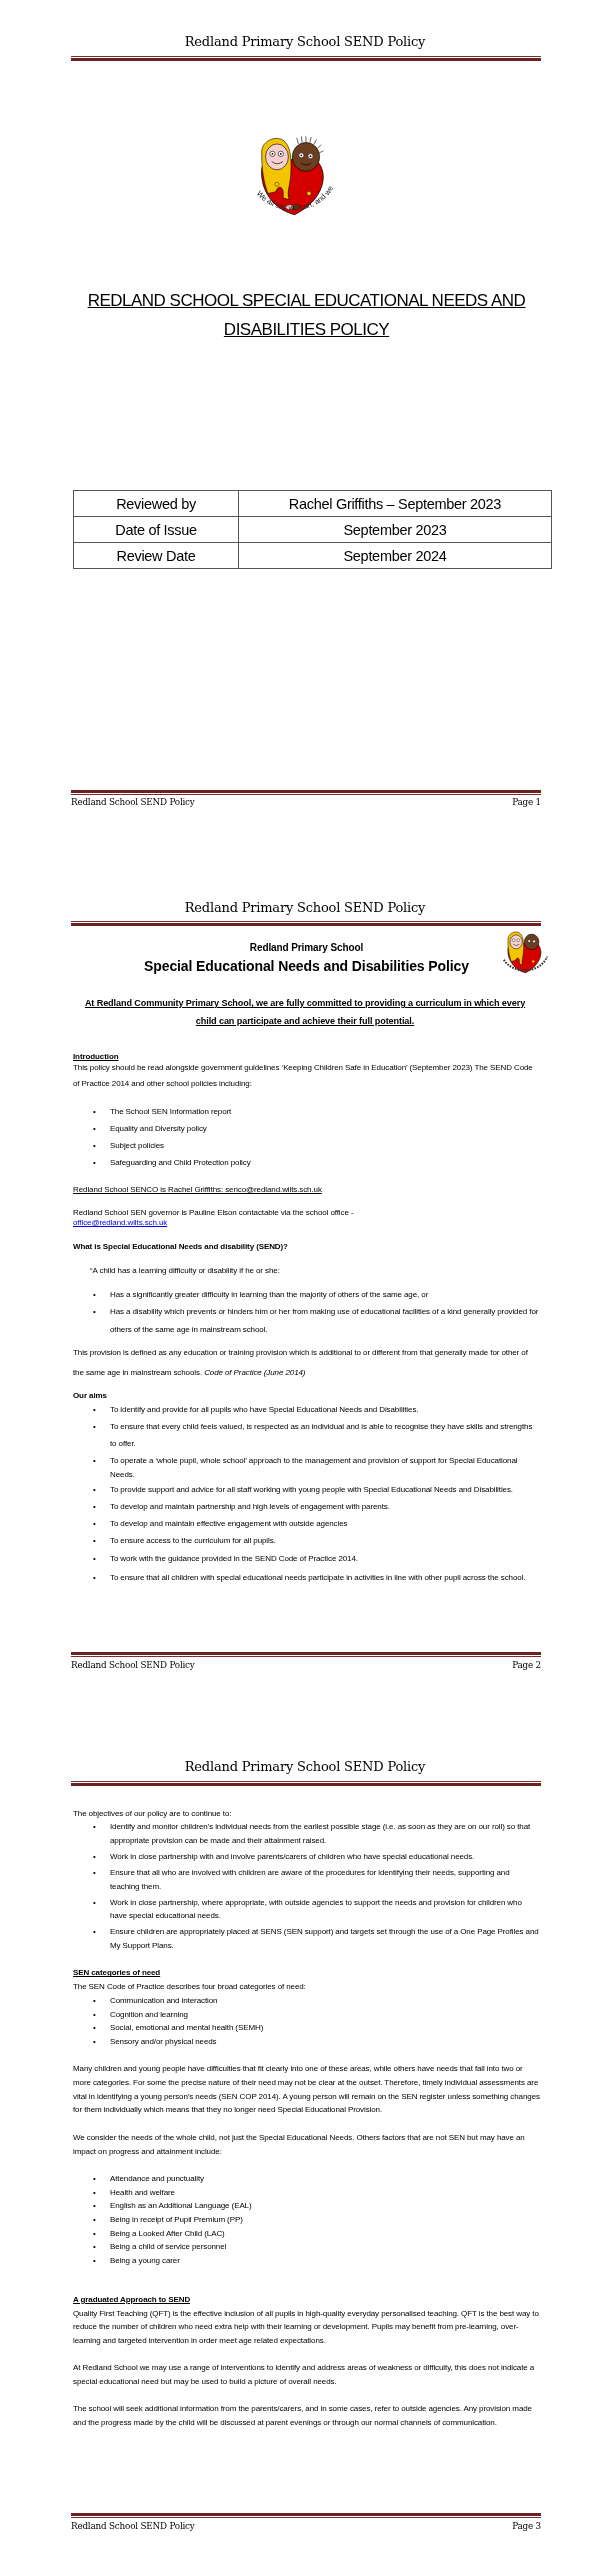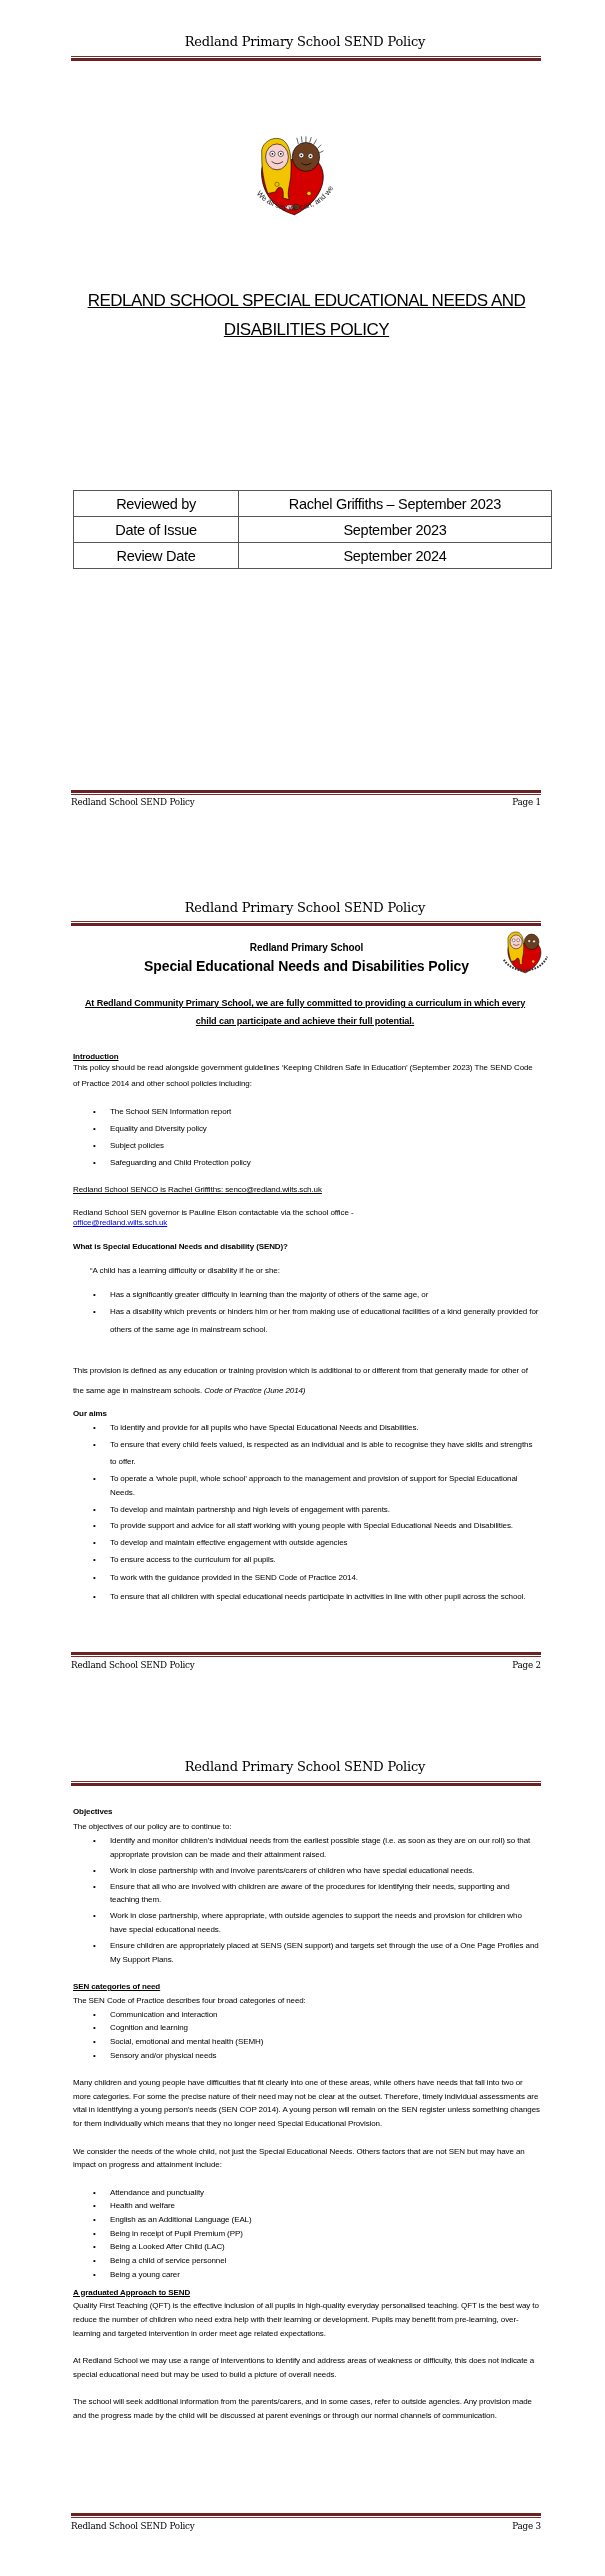--- a/index.html
+++ b/index.html
@@ -149,31 +149,31 @@
     </ul>
     <p style="margin-top:13.7px;text-decoration:underline;">Redland School SENCO is Rachel Griffiths:  senco@redland.wilts.sch.uk</p>
     <p style="margin-top:12.2px;">Redland School SEN governor is Pauline Elson contactable via the school office -</p>
     <p><a class="lnk" href="#">office@redland.wilts.sch.uk</a></p>
     <p class="bold" style="margin-top:13px;">What is Special Educational Needs and disability (SEND)?</p>
     <p style="margin-top:13px; padding-left:17px;">“A child has a learning difficulty or disability if he or she:</p>
     <ul class="bl" style="margin-top:9.1px; line-height:17.5px;">
       <li>Has a significantly greater difficulty in learning than the majority of others of the same age, or</li>
       <li>Has a disability which prevents or hinders him or her from making use of educational facilities of a kind generally provided for others of the same age in mainstream school.</li>
     </ul>
-    <p style="margin-top:23px; line-height:20px;">
+    <p style="margin-top:5px; line-height:20px;">
       <span>This provision is defined as any education or training provision which is additional to or different from that generally made for other of the same age in mainstream schools.</span>
       <span class="ital">Code of Practice (June 2014)</span>
     </p>
     <p class="bold" style="margin-top:7.6px;">Our aims</p>
     <ul class="bl" style="line-height:17px;">
       <li>To identify and provide for all pupils who have Special Educational Needs and Disabilities.</li>
       <li> To ensure that every child feels valued, is respected as an individual and is able to recognise they have skills and strengths to offer.</li>
       <li style="line-height:13.7px; margin:1.5px 0;">To operate a ‘whole pupil, whole school’ approach to the management and provision of support for Special Educational Needs.</li>
+      <li style="line-height:13.7px; margin:1.5px 0;">To provide support and advice for all staff working with young people with Special Educational Needs and Disabilities.</li>
       <li>To develop and maintain partnership and high levels of engagement with parents.</li>
-      <li style="line-height:13.7px; margin:1.5px 0;">To provide support and advice for all staff working with young people with Special Educational Needs and Disabilities.</li>
       <li>To develop and maintain effective engagement with outside agencies</li>
       <li>To ensure access to the curriculum for all pupils.</li>
       <li style="line-height:19px;">To work with the guidance provided in the SEND Code of Practice 2014.</li>
       <li style="line-height:20px;">To ensure that all children with special educational needs participate in activities in line with other pupil across the school.</li>
     </ul>
   </div>
 
   <div class="rule ft" style="top:798px;">
       <div class="thin"></div>
       <div class="thick"></div>
@@ -185,21 +185,20 @@
 </div>
 
 <div class="page" style="top:1715px; height:861px;">
   <div class="hdr-text" style="top:44px;">Redland Primary School SEND Policy</div>
   <div class="rule" style="top:66px;">
       <div class="thin"></div>
       <div class="thick"></div>
     </div>
 
   <div class="txt" style="top:90px; line-height:13.7px;">
-    <p class="bold">Objectives</p>
     <p style="margin-top:1.5px;">The objectives of our policy are to continue to:</p>
     <ul class="bl">
       <li style="margin-bottom:2.3px;">Identify and monitor children’s individual needs from the earliest possible stage (i.e. as soon as they are on our roll) so that appropriate provision can be made and their attainment raised.</li>
       <li style="margin-bottom:2.3px;">Work in close partnership with and involve parents/carers of children who have special educational needs.</li>
       <li style="margin-bottom:2.3px;">Ensure that all who are involved with children are aware of the procedures for identifying their needs, supporting and teaching them.</li>
       <li style="margin-bottom:2.3px;">Work in close partnership, where appropriate, with outside agencies to support the needs and provision for children who have special educational needs.</li>
       <li>Ensure children are appropriately placed at SENS (SEN support) and targets set through the use of a One Page Profiles and My Support Plans.</li>
     </ul>
     <p class="bold ul" style="margin-top:13.7px;">SEN categories of need</p>
     <p>The SEN Code of Practice describes four broad categories of need:</p>
@@ -213,21 +212,21 @@
     <p style="margin-top:13.7px;">We consider the needs of the whole child, not just the Special Educational Needs. Others factors that are not SEN but may have an impact on progress and attainment include:</p>
     <ul class="bl" style="margin-top:13.7px;">
       <li>Attendance and punctuality</li>
       <li>Health and welfare</li>
       <li>English as an Additional Language (EAL)</li>
       <li>Being in receipt of Pupil Premium (PP)</li>
       <li>Being a Looked After Child (LAC)</li>
       <li>Being a child of service personnel</li>
       <li>Being a young carer</li>
     </ul>
-    <p class="bold ul" style="margin-top:4px;">A graduated Approach to SEND</p>
+    <p class="bold ul" style="margin-top:25px;">A graduated Approach to SEND</p>
     <p>Quality First Teaching (QFT) is the effective inclusion of all pupils in high-quality everyday personalised teaching. QFT is the best way to reduce the number of children who need extra help with their learning or development. Pupils may benefit from pre-learning, over-learning and targeted intervention in order meet age related expectations.</p>
     <p style="margin-top:13.7px;">At Redland School we may use a range of interventions to identify and address areas of weakness or difficulty, this does not indicate a special educational need but may be used to build a picture of overall needs.</p>
     <p style="margin-top:13.7px;">The school will seek additional information from the parents/carers, and in some cases, refer to outside agencies. Any provision made and the progress made by the child will be discussed at parent evenings or through our normal channels of communication.</p>
   </div>
 
   <div class="rule ft" style="top:798px;">
       <div class="thin"></div>
       <div class="thick"></div>
     </div>
   <div class="ftr" style="top:806px;">

